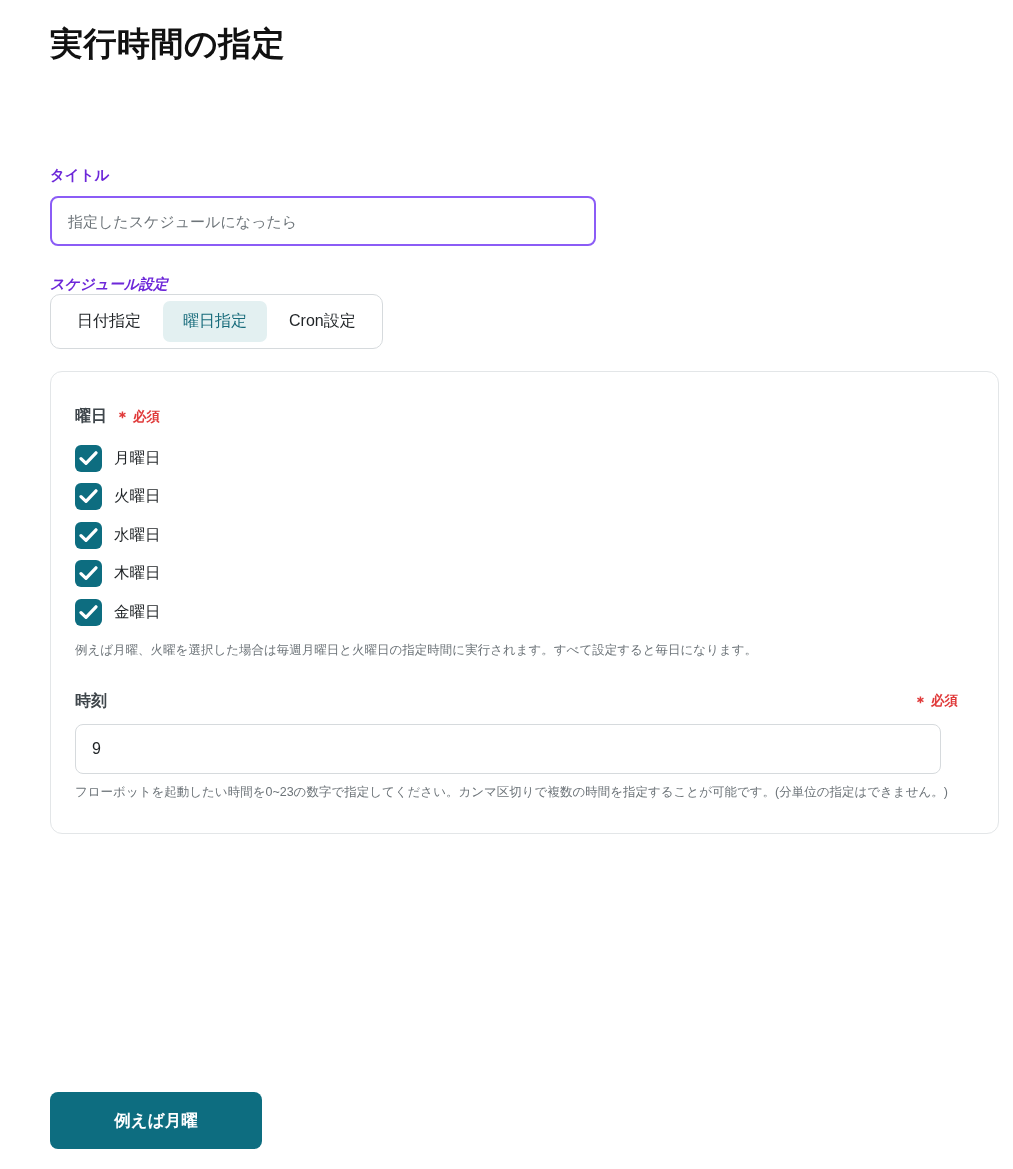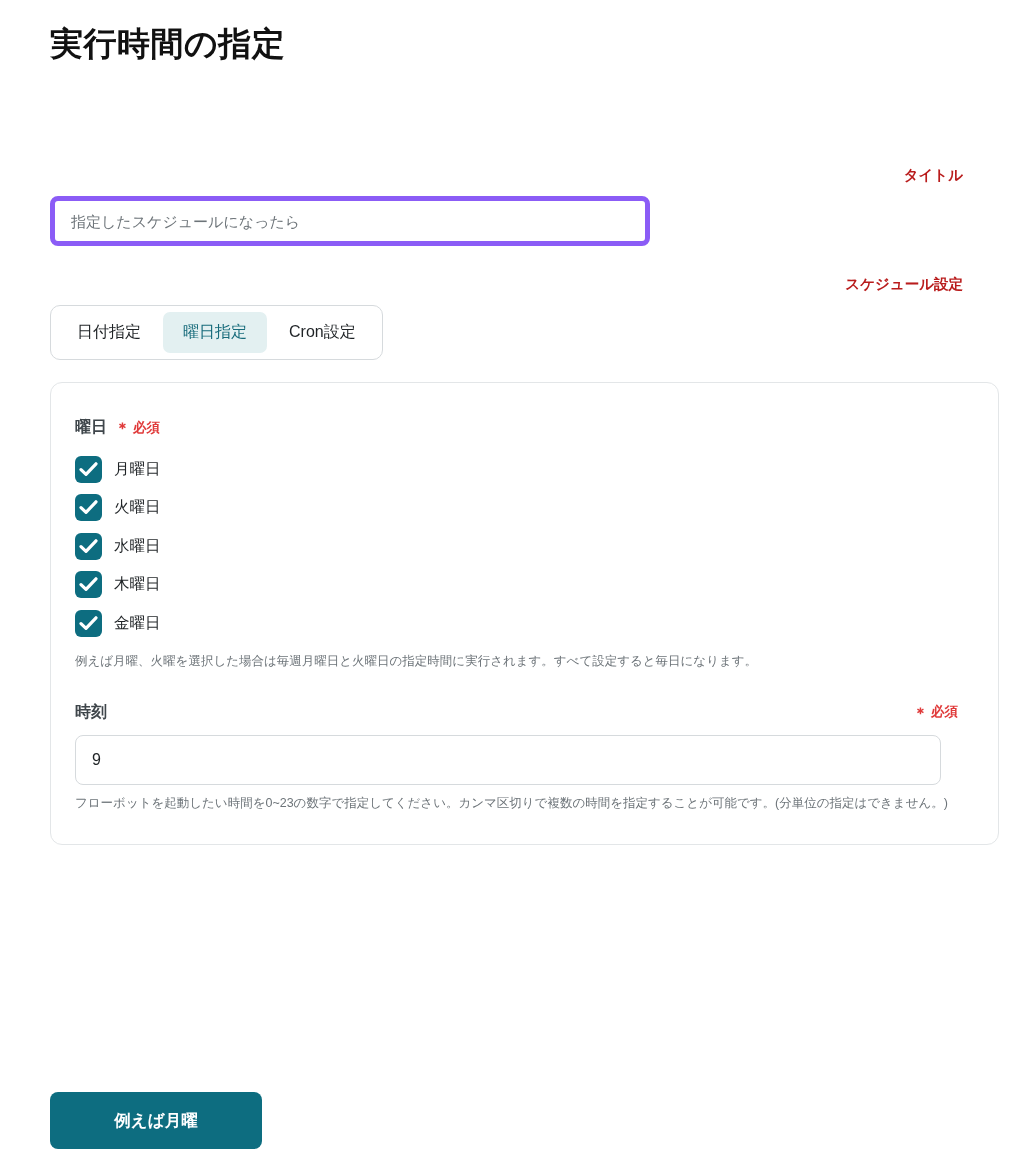--- a/index.html
+++ b/index.html
@@ -26,46 +26,45 @@
     font-size: 33px;
     font-weight: bold;
     letter-spacing: 0.5px;
     margin: 0;
     padding-top: 22px;
     color: #111111;
   }
   .field-label {
     font-size: 14.5px;
     font-weight: bold;
-    color: #b91c1c;
+    color: #6d28d9;
     margin: 0;
-    text-align: right;
   }
   .title-label-wrap { margin-top: 99px; }
   .title-input {
     display: block;
     box-sizing: border-box;
     margin-top: 11px;
-    width: 600px;
+    width: 546px;
     height: 50px;
-    border: 5px solid #8b5cf6;
+    border: 2px solid #8b5cf6;
     border-radius: 8px;
     background: #ffffff;
     font-family: "Liberation Sans", sans-serif;
     font-size: 15px;
     color: #3d4246;
     padding: 0 16px;
     outline: none;
   }
   .title-input::placeholder { color: #6d7479; }
 
-  .schedule-label-wrap { margin-top: 29px; }
+  .schedule-label-wrap { margin-top: 29px; font-style: italic; }
 
   .seg-group {
-    margin-top: 11px;
+    margin-top: 0;
     display: inline-flex;
     align-items: center;
     border: 1px solid #d6dadd;
     border-radius: 10px;
     background: #ffffff;
     padding: 6px;
     gap: 2px;
   }
   .seg-btn {
     font-family: "Liberation Sans", sans-serif;

